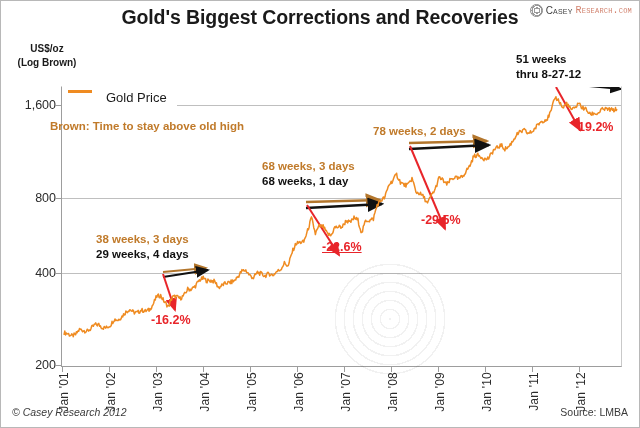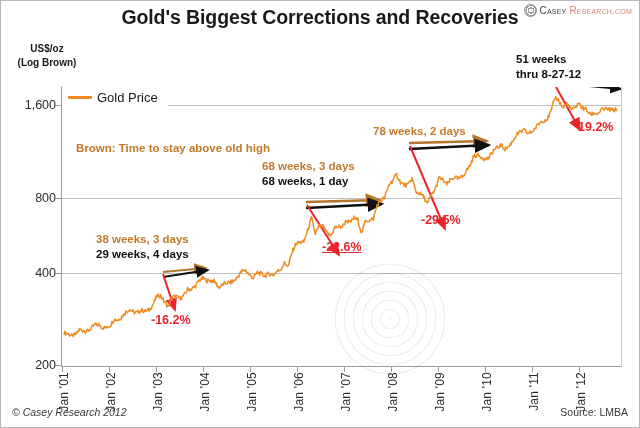--- a/index.html
+++ b/index.html
@@ -28,21 +28,21 @@
     font-size:10px;
   }
   #brand .mark{
     width:13px;height:13px;border-radius:50%;
     background:
       radial-gradient(circle at 55% 50%, #ffffff 0 2px, #9a9a9a 2px 3.3px, #ffffff 3.3px 4.4px, #9a9a9a 4.4px 5.6px, #ffffff 5.6px 6.6px);
     border:1px solid #8a8a8a;
     box-sizing:border-box;
   }
   #brand .casey{color:#3d3d3d;font-variant:small-caps;font-weight:normal;letter-spacing:0.2px;}
-  #brand .research{color:#d2836f;font-variant:small-caps;letter-spacing:0.2px;}
+  #brand .research{color:#d2836f;font-variant:small-caps;letter-spacing:0.2px;font-family:Liberation Mono, monospace;}
 
   
   #ylabel{
     position:absolute;left:10px;top:42px;
     font-size:10px;font-weight:bold;color:#1a1a1a;
     line-height:14px;text-align:center;width:74px;
   }
 
   
   #plot{
@@ -80,30 +80,30 @@
     transform-origin:center;
     white-space:nowrap;
     letter-spacing:0.2px;
   }
   .xtickmark{position:absolute;top:367px;width:1px;height:5px;background:#9d9d9d;}
 
   
   #legend{
     position:absolute;left:62px;top:87px;
     padding:3px 10px 3px 6px;
-    display:flex;align-items:center;gap:5px;
+    display:flex;gap:14px;
     font-size:13px;color:#1a1a1a;
     background:#ffffff;
   }
   #legend .swatch{display:inline-block;width:24px;height:3px;background:#ef8b21;}
 
   
   #notes{
-    position:absolute;left:76px;top:118px;
-    font-size:11.5px;font-weight:bold;line-height:16px;margin-top:22px;
+    position:absolute;left:50px;top:118px;
+    font-size:11.5px;font-weight:bold;line-height:16px;
   }
   #notes .brown{color:#c07a2a;}
   #notes .black{color:#111111;}
 
   
   .anno{position:absolute;font-size:11.5px;font-weight:bold;line-height:15px;white-space:nowrap;}
   .anno .brown{color:#c07a2a;display:block;}
   .anno .black{color:#111111;display:block;}
   .pct{position:absolute;font-size:12.5px;font-weight:bold;color:#e8252a;white-space:nowrap;}
 

